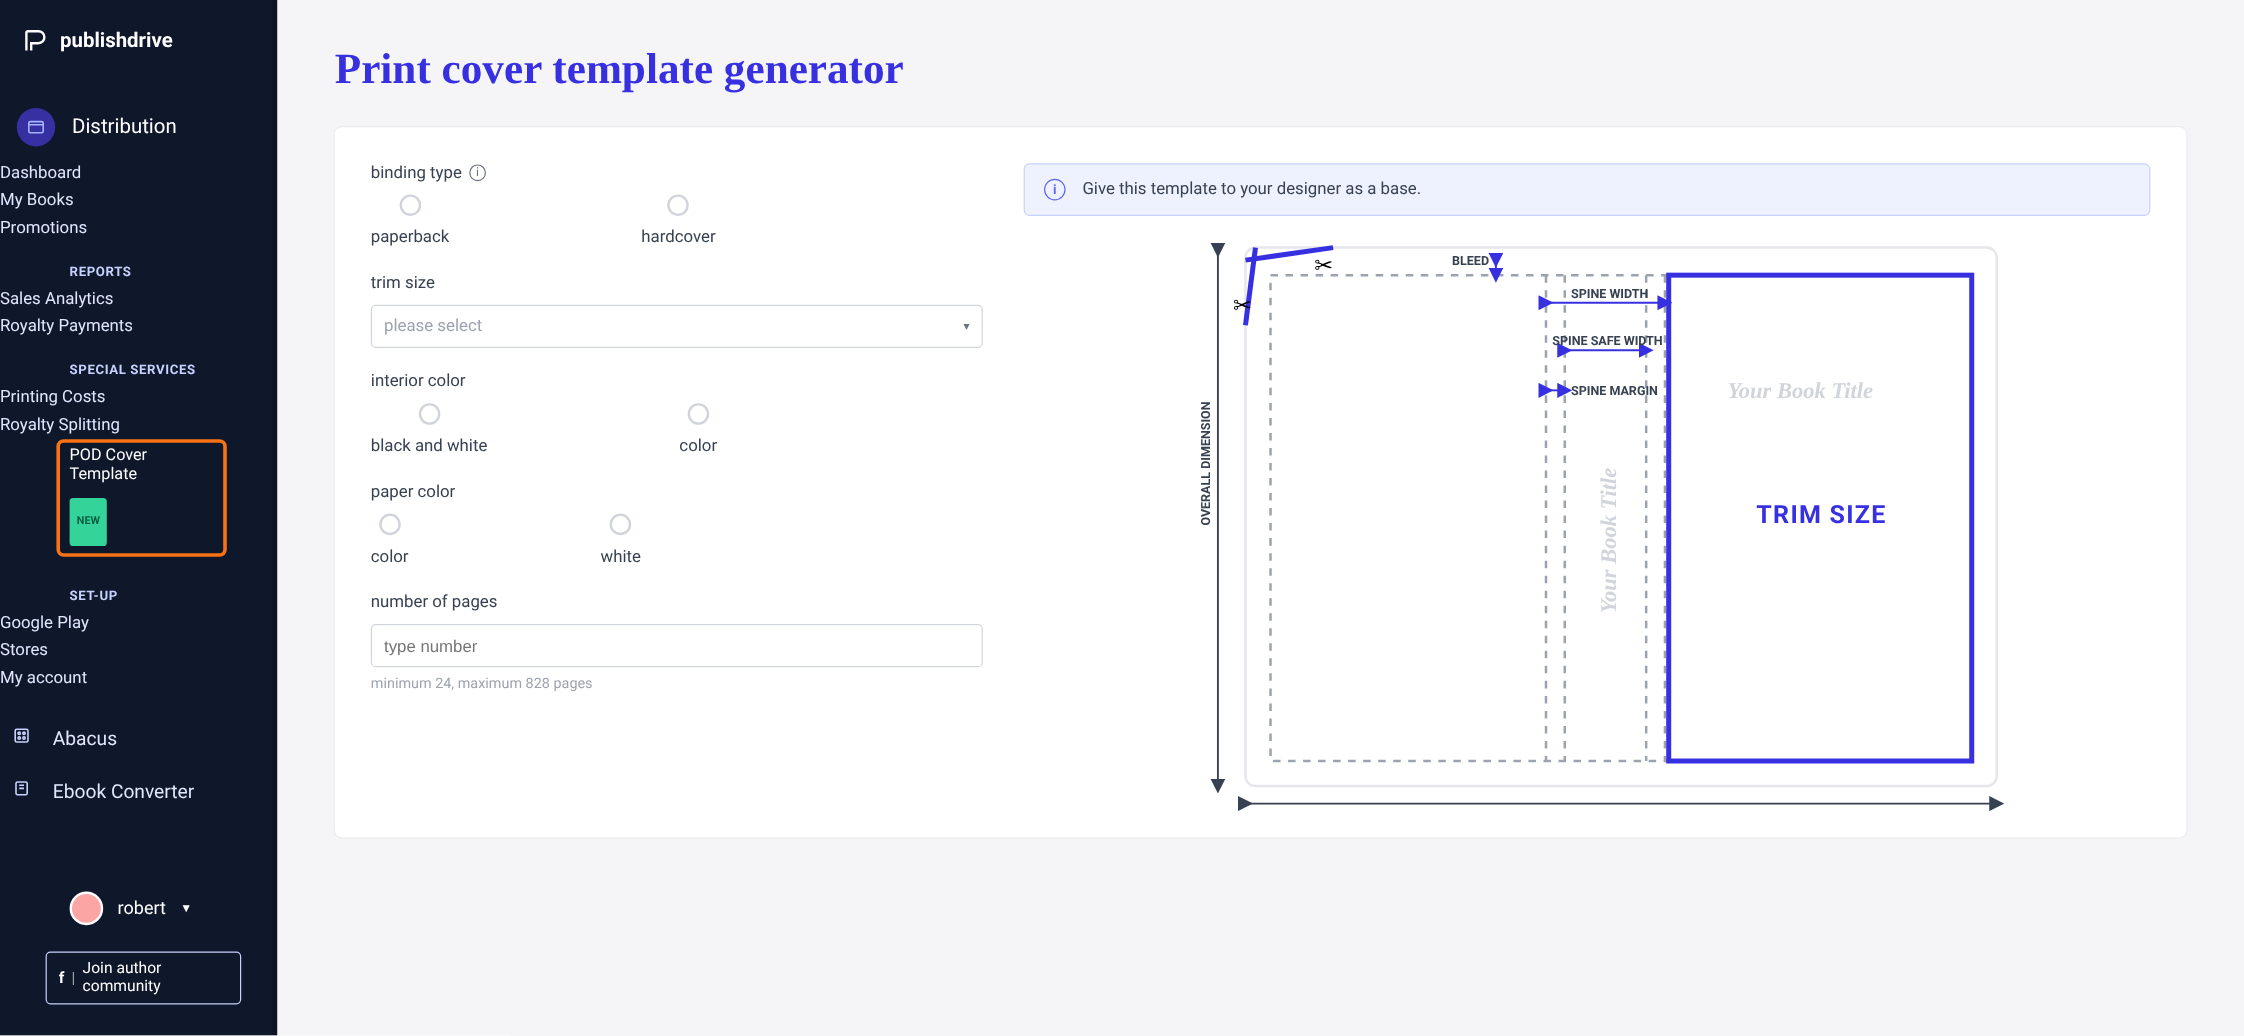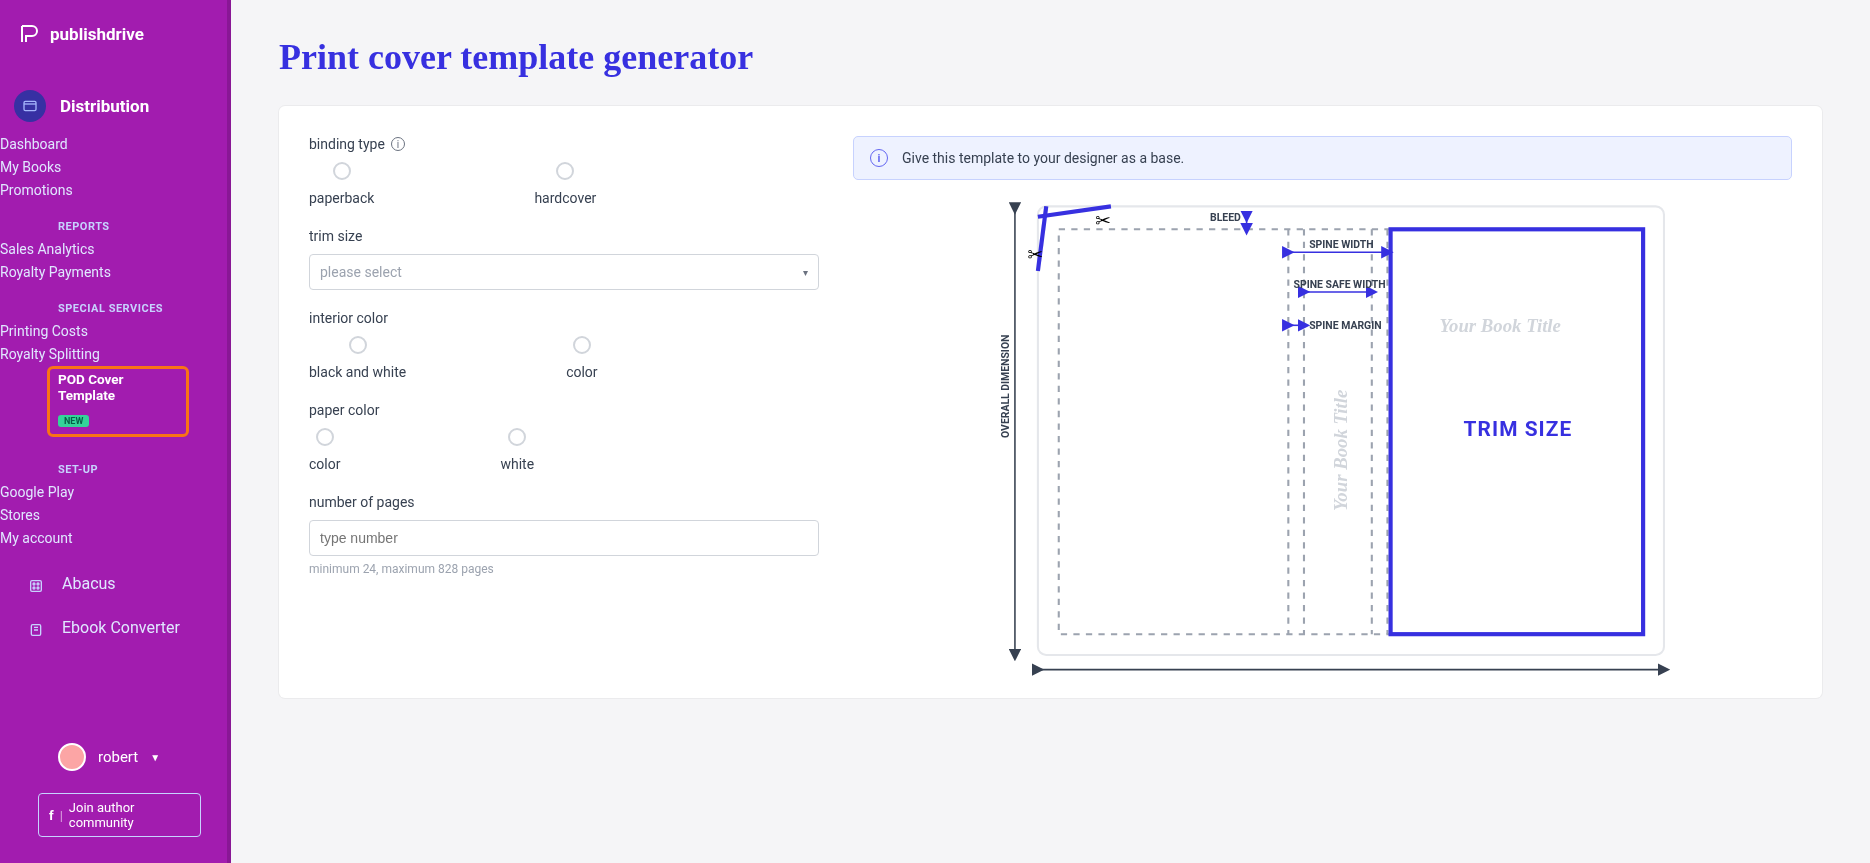--- a/index.html
+++ b/index.html
@@ -1,32 +1,32 @@
 <!DOCTYPE html>
 <html><head>
 <meta charset="utf-8">
 <style>
 * { box-sizing: border-box; margin: 0; padding: 0; }
 body { font-family: -apple-system, BlinkMacSystemFont, "Segoe UI", Roboto, Helvetica, Arial, sans-serif; background: #f5f5f7; display: flex; width: 1870px; height: 863px; overflow: hidden; }
 
 
-.sidebar { width: 231px; background: #a21caf; color: #fff; display: flex; flex-direction: column; padding: 0; position: relative; }
+.sidebar { width: 231px; background: #0f172a; color: #fff; display: flex; flex-direction: column; padding: 0; position: relative; }
 .sidebar-inner { height: 100%; border-right: 4px solid rgba(0,0,0,0.15); display: flex; flex-direction: column; }
 .logo { display: flex; align-items: center; gap: 8px; padding: 22px 18px 10px 18px; font-weight: 700; font-size: 17px; color: #fff; }
 .logo-icon { width: 24px; height: 24px; }
 .nav-top { display: flex; align-items: center; gap: 14px; padding: 14px 14px 10px 14px; margin-top: 20px; }
 .nav-top .circle-icon { width: 32px; height: 32px; border-radius: 50%; background: #3730a3; display: flex; align-items: center; justify-content: center; color: #a5b4fc; font-size: 14px; }
-.nav-top .label { font-weight: 700; font-size: 17px; color: #fff; }
+.nav-top .label { font-weight: 400; font-size: 17px; color: #fff; }
 .nav-sub { display: flex; flex-direction: column; gap: 7px; margin-top: 4px; }
 .nav-sub a { color: #e0e7ff; font-size: 14px; text-decoration: none; }
 .section-label { color: #c7d2fe; font-size: 11px; font-weight: 700; letter-spacing: 0.5px; padding: 22px 0 4px 58px; }
 .highlight-box { border: 3px solid #f97316; border-radius: 6px; margin: 4px 38px 4px 47px; padding: 2px 6px 6px 8px; }
-.highlight-box .link { font-weight: 700; font-size: 13.5px; color: #fff; }
-.new-badge { display: inline-block; background: #34d399; color: #065f46; font-size: 9px; font-weight: 700; padding: 1px 6px; border-radius: 3px; margin-top: 12px; }
-.nav-item { display: flex; align-items: flex-start; gap: 14px; padding: 10px 24px; font-size: 16px; color: #e0e7ff; }
+.highlight-box .link { font-weight: 400; font-size: 13.5px; color: #fff; }
+.new-badge { display: inline-block; background: #34d399; color: #065f46; font-size: 9px; font-weight: 700; padding: 15px 6px; border-radius: 3px; margin-top: 12px; }
+.nav-item { display: flex; align-items: flex-end; gap: 14px; padding: 10px 6px; font-size: 16px; color: #e0e7ff; }
 .nav-item .circle-icon { width: 24px; height: 24px; display:flex; align-items:center; justify-content:center; color:#c7d2fe; font-size:14px; }
 .sidebar-bottom { margin-top: auto; padding: 0 14px 14px 14px; display: flex; flex-direction: column; gap: 14px; }
 .user-row { display: flex; align-items: center; gap: 12px; padding: 8px 34px 8px 44px; font-size: 15px; color:#fff;}
 .avatar { width: 28px; height: 28px; border-radius: 50%; background: #fca5a5; border: 2px solid #fff; display:inline-block;}
 .fb-btn { margin: 0 12px 12px 24px; padding: 6px 10px; border: 1px solid #c7d2fe; border-radius: 4px; color: #fff; font-size: 13px; display:flex; align-items:center; gap:6px; justify-content:center; }
 
 
 .main { flex: 1; padding: 36px 48px 0 48px; overflow: hidden; border-radius: 19px; }
 .page-title { font-family: Georgia, "Times New Roman", serif; font-size: 36px; font-weight: 700; color: #3730e0; margin-bottom: 28px; }
 .card { background: #fff; border-radius: 6px; box-shadow: 0 0 0 1px rgba(0,0,0,0.04); padding: 30px 30px 20px 30px; display: flex; gap: 34px; }

